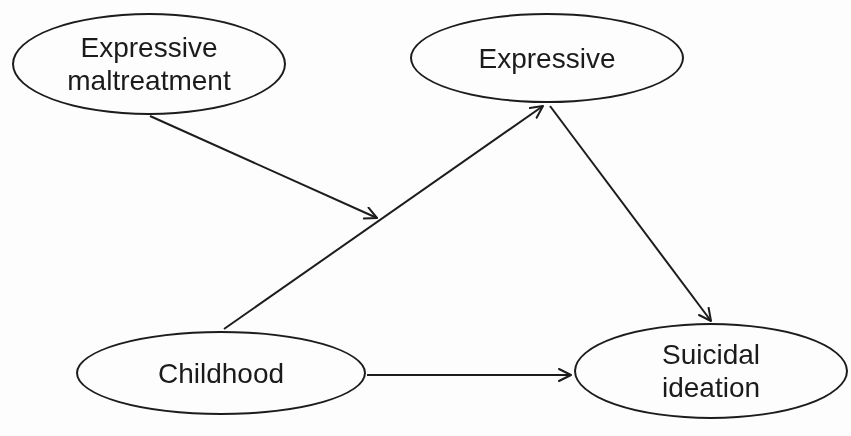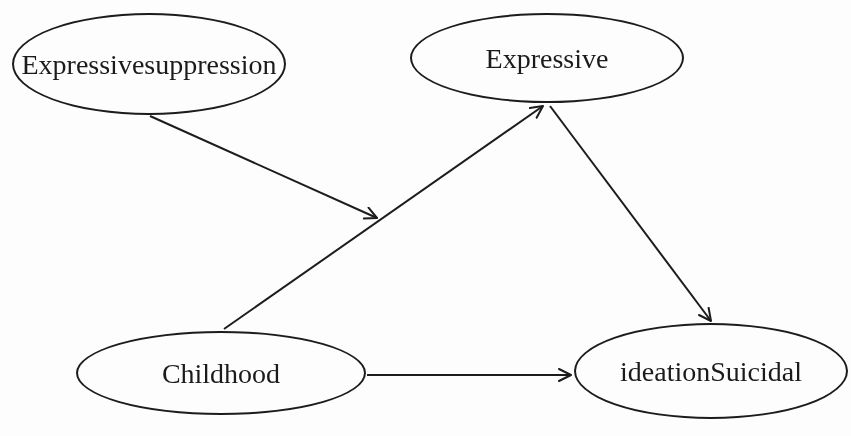--- a/index.html
+++ b/index.html
@@ -21,29 +21,28 @@
     top: 0;
     width: 851px;
     height: 436px;
   }
   .node {
     position: absolute;
     border: 2px solid #1c1c1c;
     border-radius: 50%;
     background: #fdfdfd;
     display: flex;
-    flex-direction: row;
+    flex-direction: column;
     align-items: center;
     justify-content: center;
     text-align: right;
     color: #1b1b1b;
     font-size: 28px;
     line-height: 33px;
     box-sizing: border-box;
-    font-family: Liberation Serif, serif;
   }
   .node span {
     display: block;
     white-space: nowrap;
   }
   .node-expressive { left: 12px;  top: 13px;  width: 274px; height: 102px; }
   .node-affective  { left: 410px; top: 13px;  width: 274px; height: 90px;  }
   .node-childhood  { left: 76px;  top: 331px; width: 290px; height: 84px;  }
   .node-suicidal   { left: 574px; top: 323px; width: 274px; height: 96px;  }
 </style>
@@ -63,29 +62,29 @@
 
     <line x1="224" y1="329" x2="543" y2="106" stroke="#1c1c1c" stroke-width="2" marker-end="url(#arrowhead)"></line>
 
     <line x1="550" y1="106" x2="711" y2="321" stroke="#1c1c1c" stroke-width="2" marker-end="url(#arrowhead)"></line>
 
     <line x1="367" y1="375" x2="571" y2="375" stroke="#1c1c1c" stroke-width="2" marker-end="url(#arrowhead)"></line>
   </svg>
 
   <div class="node node-expressive">
     <span>Expressive</span>
-    <span>suppression</span>
+    <span>maltreatment</span>
   </div>
 
   <div class="node node-affective">
     <span>Expressive</span>
   </div>
 
   <div class="node node-childhood">
     <span>Childhood</span>
   </div>
 
   <div class="node node-suicidal">
+    <span>Suicidal</span>
     <span>ideation</span>
-    <span>Suicidal</span>
   </div>
 
 </div>
 
 </body></html>

